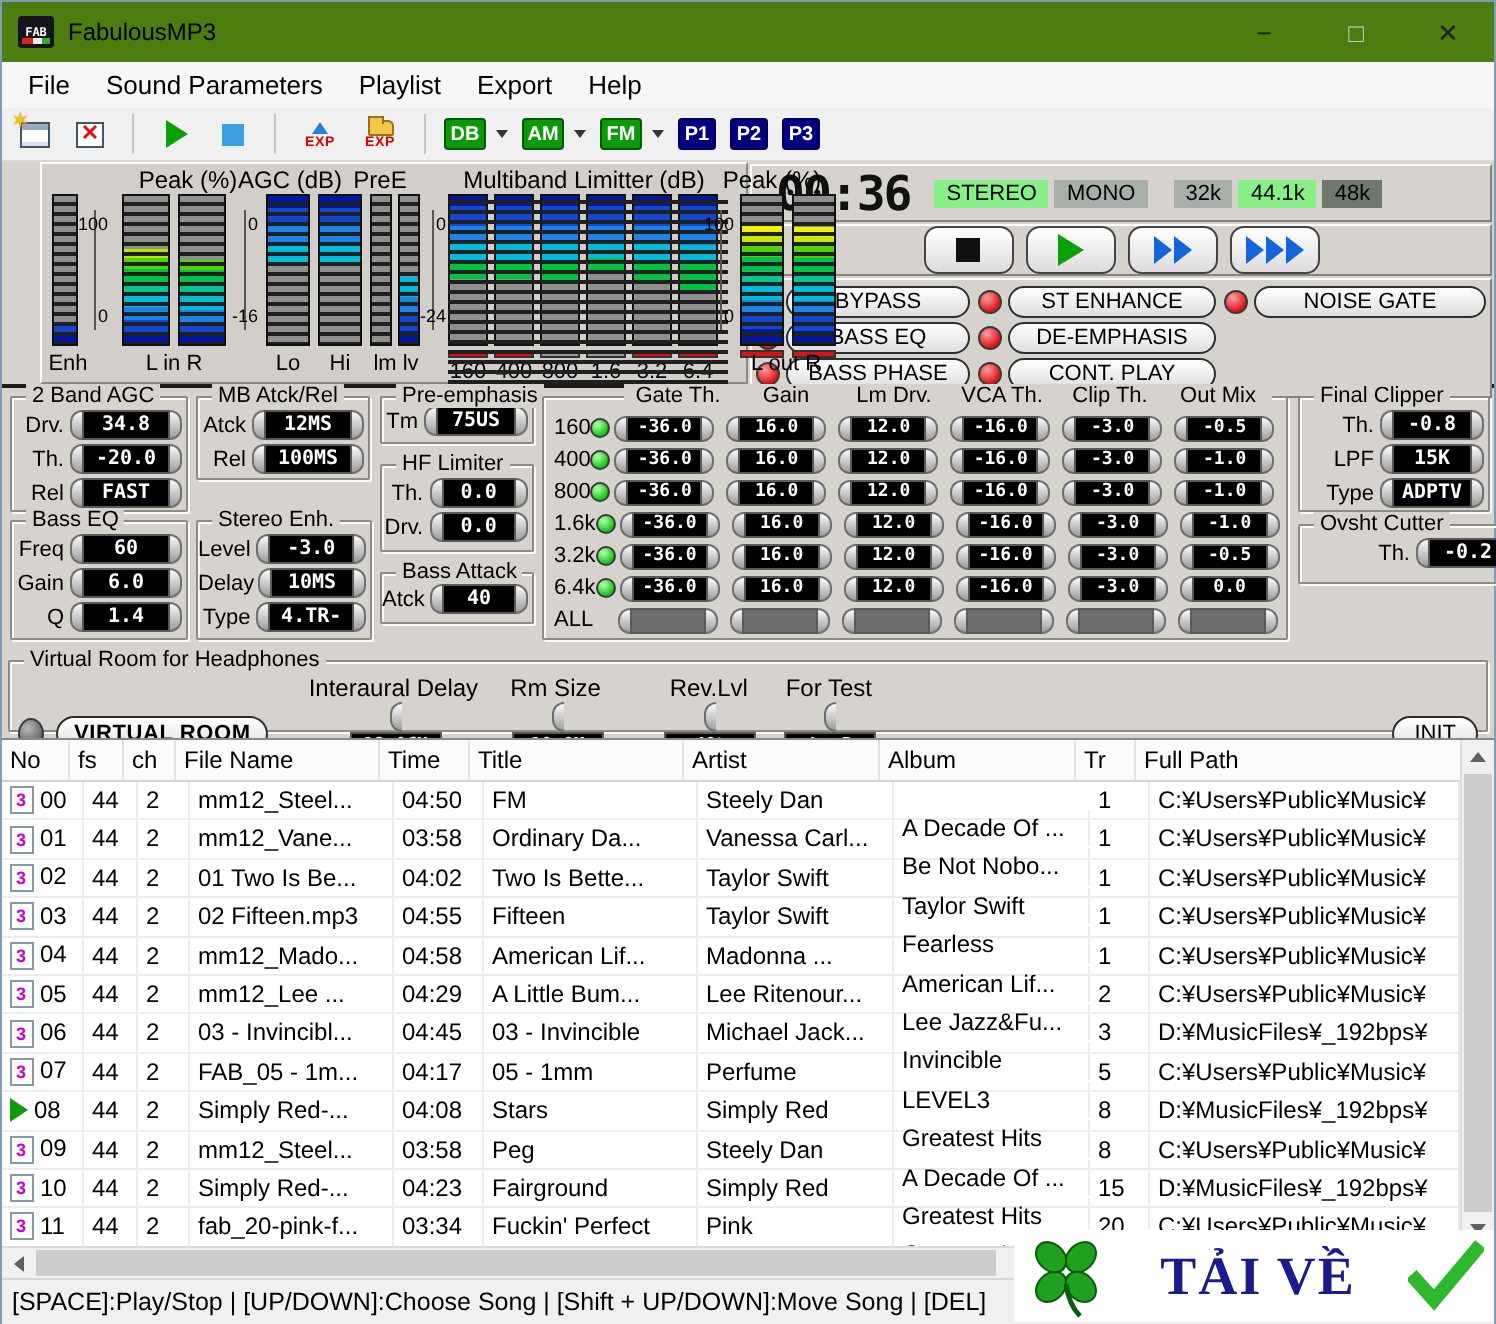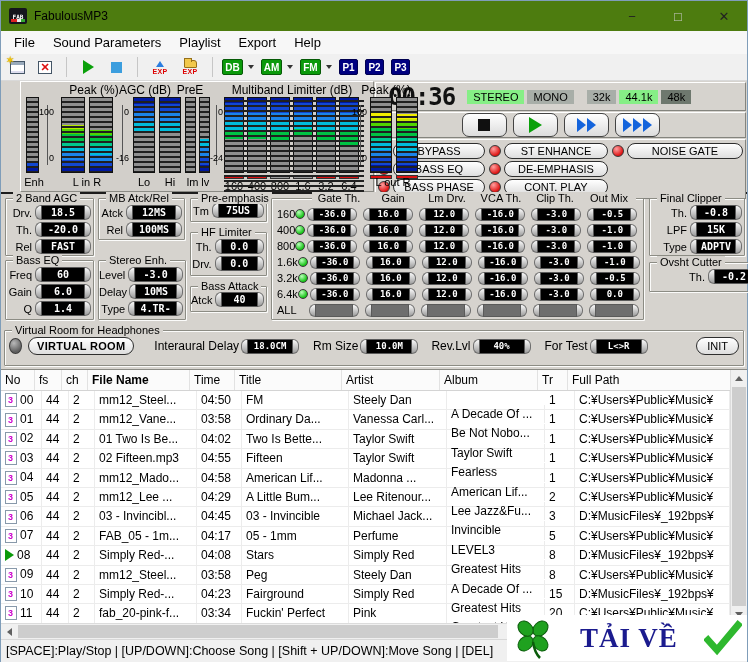--- a/index.html
+++ b/index.html
@@ -145,33 +145,33 @@
   .bled.on { visibility:visible; background:radial-gradient(circle at 35% 30%, #b9ffb9, #17c317 70%); }
   .bt-field { display:flex; align-items:center; margin-right:6px; }
   .bt-field .vcap { height:13px; }
   .bt-field .vdisp { width:38px; height:13px; line-height:11px; font-size:9px; }
 
   
   .vroom { height:45px; flex:none; position:relative; padding:0 2px; }
   .vroom .grp { position:absolute; left:3px; right:3px; top:6px; bottom:3px; }
   .vroom-content { position:absolute; left:8px; right:8px; top:13px; display:flex; align-items:center; gap:6px; font-size:12px; }
   .vr-led { width:13px; height:16px; border-radius:50%; border:1px solid #3a3a3a; background:radial-gradient(circle at 35% 30%, #b9b9b9, #5f5f5f 70%); flex:none; }
-  .vr-field { display:flex; align-items:center; }
+  .vr-field { display:flex; align-items:center;flex-direction:column; }
   .vr-field .plabel { padding-right:2px; }
   .vr-field .vdisp { width:46px; font-size:9px; }
   .vr-pill { font-size:11px; font-weight:bold; padding:2px 8px; letter-spacing:.3px; }
   .init-pill { margin-left:auto; padding:2px 10px; }
 
   
   .playlist { height:254px; flex:none; background:#fff; border-top:1px solid #8a8a84; position:relative; font-size:12px; display:flex; flex-direction:column; }
   .pl-inner { position:absolute; left:0; top:0; bottom:0; right:17px; display:flex; flex-direction:column; }
   .pl-header { height:21px; display:flex; background:#fbfbfb; border-bottom:1px solid #d4d4d4; flex:none; align-items:center; }
   .pl-header .th { padding-left:4px; border-right:1px solid #e2e2e2; height:100%; line-height:21px; overflow:hidden; white-space:nowrap; }
   .pl-header .th:nth-of-type(1){width:34px;} .pl-header .th:nth-of-type(2){width:27px;}
-  .pl-header .th:nth-of-type(3){width:26px;} .pl-header .th:nth-of-type(4){width:102px;font-weight:bold;}
+  .pl-header .th:nth-of-type(3){width:26px;} .pl-header .th:nth-of-type(4){width:102px;}
   .pl-header .th:nth-of-type(5){width:45px;} .pl-header .th:nth-of-type(6){width:107px;}
   .pl-header .th:nth-of-type(7){width:98px;} .pl-header .th:nth-of-type(8){width:98px;}
   .pl-header .th:nth-of-type(9){width:30px;} .pl-header .th:nth-of-type(10){flex:1; border-right:none;}
   .pl-rows { flex:1; overflow:hidden; }
   .pl-row { height:19.4px; display:flex; align-items:center; border-bottom:1px solid #ececec; }
   .pl-row .td { padding-left:4px; border-right:1px solid #ececec; height:100%; line-height:19px; overflow:hidden; white-space:nowrap; }
   .c0{width:41px; display:flex; align-items:center; padding-left:2px;} .c1{width:27px;} .c2{width:26px;}
   .c3{width:102px;} .c4{width:45px;} .c5{width:107px;} .c6{width:98px;} .c7{width:98px;margin-top:28px;}
   .c8{width:30px;} .c9{flex:1; border-right:none;}
   .row-icon { width:12px; height:14px; margin-right:3px; flex:none; position:relative; }
@@ -429,21 +429,21 @@
   </div>
 
   <div class="params">
     <div class="grp" id="p-agc2">
       <div class="grp-legend">2 Band AGC</div>
       <div>
 
       <div class="prow">
             <span class="plabel">Drv.</span>
             <span class="vcap l"></span>
-            <span class="vdisp">18.5</span>
+            <span class="vdisp">34.8</span>
             <span class="vcap r"></span>
           </div>
           <div class="prow">
             <span class="plabel">Th.</span>
             <span class="vcap l"></span>
             <span class="vdisp">-20.0</span>
             <span class="vcap r"></span>
           </div>
           <div class="prow">
             <span class="plabel">Rel</span>
@@ -871,21 +871,21 @@
         <span class="vcap l"></span>
           <span class="vdisp">18.0CM</span>
           <span class="vcap r"></span>
       </span>
       <span class="vr-field" style="margin-left:8px;">
         <span class="plabel">Rm Size</span>
         <span class="vcap l"></span>
           <span class="vdisp">10.0M</span>
           <span class="vcap r"></span>
       </span>
-      <span class="vr-field" style="margin-left:7px;">
+      <span class="vr-field" style="margin-left:24px;">
         <span class="plabel">Rev.Lvl</span>
         <span class="vcap l"></span>
           <span class="vdisp">40%</span>
           <span class="vcap r"></span>
       </span>
       <span class="vr-field" style="margin-left:8px;">
         <span class="plabel">For Test</span>
         <span class="vcap l"></span>
           <span class="vdisp">L&lt;&gt;R</span>
           <span class="vcap r"></span>

